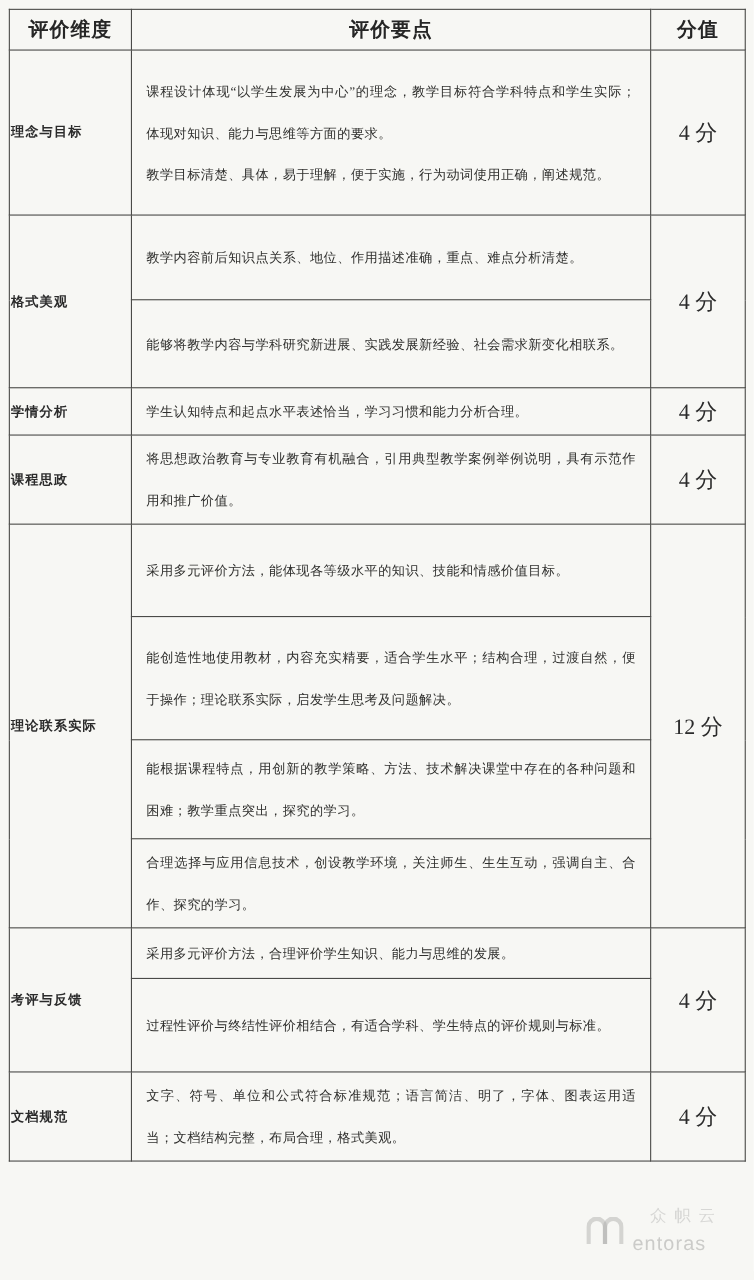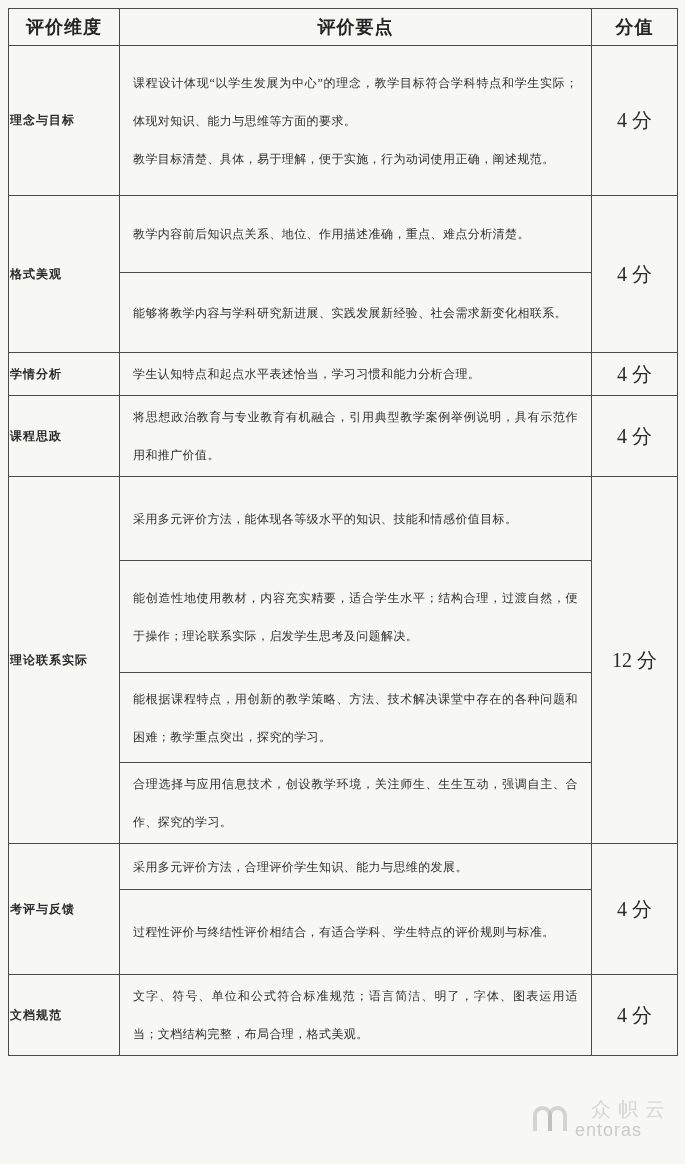--- a/index.html
+++ b/index.html
@@ -71,21 +71,21 @@
   .wm-arch + .wm-arch{margin-left:-4px;}
   .wm-latin{
     position:absolute;left:42px;top:24px;
     font-family:"Liberation Sans",sans-serif;
     font-size:18px;
     color:rgba(160,160,158,0.5);
     letter-spacing:1px;
   }
   .wm-cjk{
     position:absolute;left:58px;top:0;
-    font-size:20px;
+    font-size:15px;
     color:rgba(150,150,148,0.32);
     letter-spacing:7px;
     white-space:nowrap;
   }
 </style>
 </head>
 <body>
 
 <div class="page">
 

